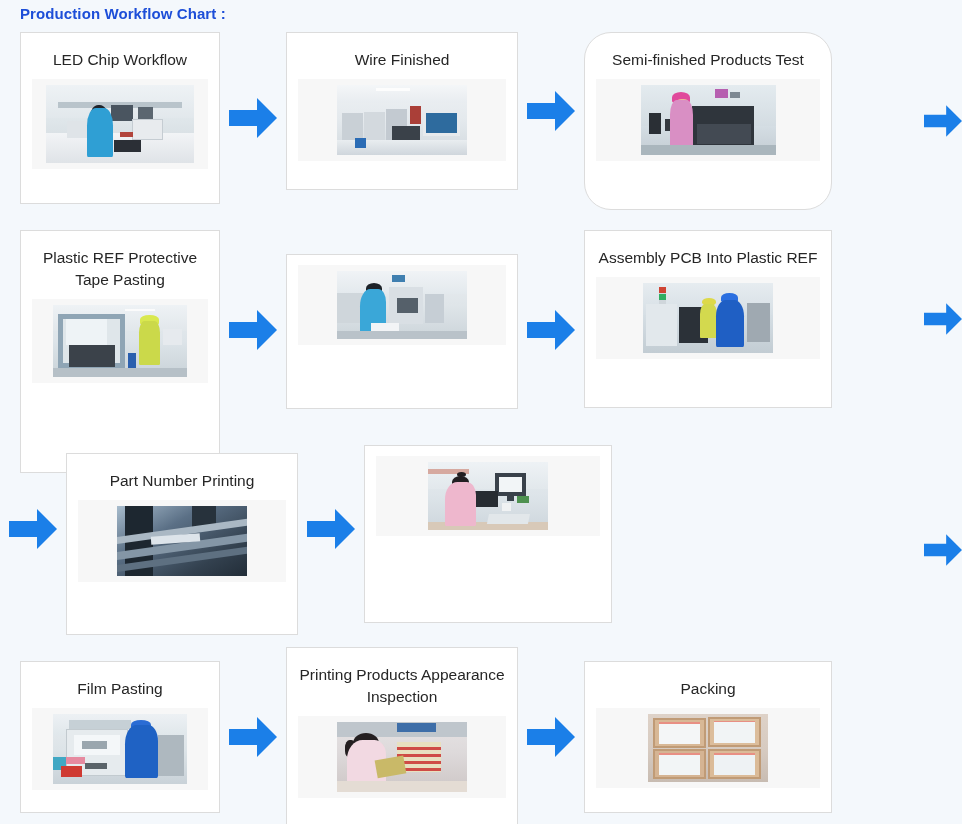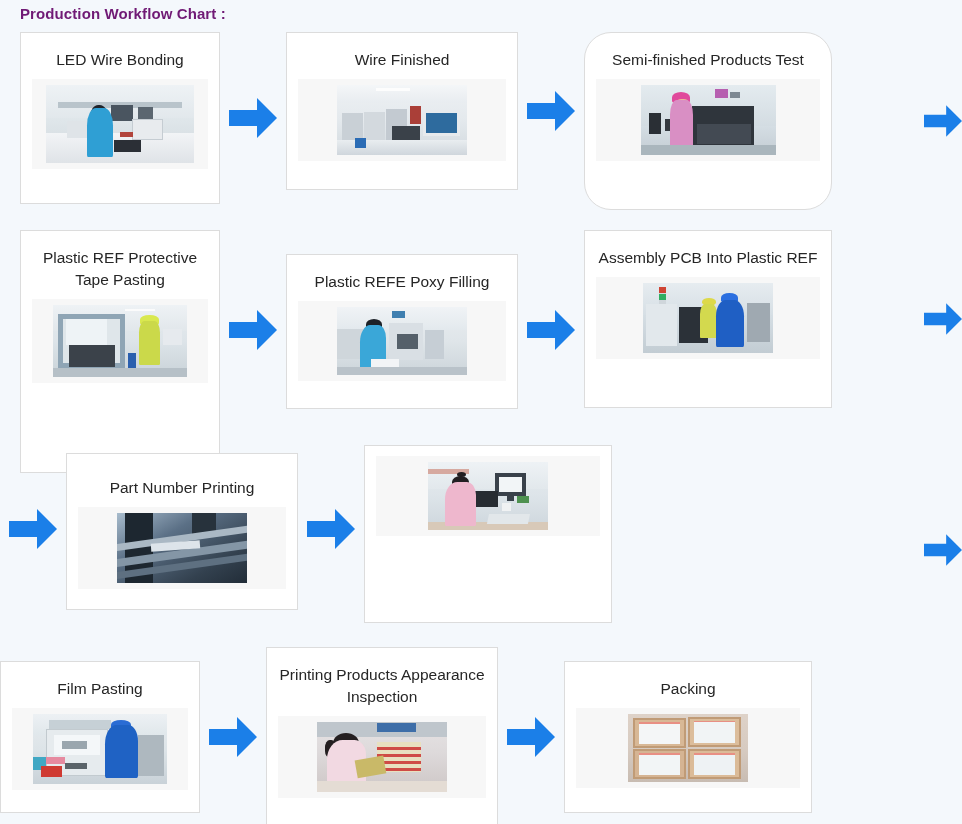--- a/index.html
+++ b/index.html
@@ -9,21 +9,21 @@
     background:#f4f8fc;
     font-family:"Liberation Sans", sans-serif;
     overflow:hidden;
     position:relative;
   }
   .page-title{
     position:absolute;
     left:20px; top:5px;
     font-size:15px;
     font-weight:bold;
-    color:#701a75;
+    color:#1d4ed8;
     letter-spacing:.1px;
     white-space:nowrap;
   }
   .grid{
     position:absolute;
     left:0; top:32px;
     width:962px;
   }
   .row{
     position:relative;
@@ -264,21 +264,21 @@
 <body>
 
 <div class="page-title">Production Workflow Chart :</div>
 
 <div class="grid">
 
   <div class="row" style="height:182px;">
 
     <div class="cell" style="margin-left:20px;">
       <div class="card" style="width:200px;height:172px;">
-        <div class="card-title">LED Wire Bonding</div>
+        <div class="card-title">LED Chip Workflow</div>
         <div class="photo-band">
           <div class="photo" style="width:148px;height:78px;">
             <div class="scene s1">
               <div class="o wall"></div>
                 <div class="o shelf"></div>
                 <div class="o mon"></div>
                 <div class="o mon2"></div>
               <div class="o bench"></div>
                 <div class="o mach"></div>
                 <div class="o mach2"></div>
@@ -381,21 +381,20 @@
     </div>
 
     <div class="arrow-slot" style="height:200px;">
       <svg class="arrow" viewBox="0 0 48 44">
         <path d="M0 14 H28 V2 L48 22 L28 42 V30 H0 Z" fill="#1b7fe8"></path>
       </svg>
     </div>
 
     <div class="cell" style="align-self:center;">
       <div class="card" style="width:232px;height:155px;">
-        <div class="card-title">Plastic REFE Poxy Filling</div>
         <div class="photo-band">
           <div class="photo" style="width:130px;height:68px;">
             <div class="scene s5">
               <div class="o wall"></div>
                 <div class="o sign"></div>
               <div class="o m1"></div>
                 <div class="o m2"></div>
                 <div class="o m3"></div>
                 <div class="o dk"></div>
               <div class="o hair"></div>
@@ -448,21 +447,21 @@
   <div class="row" style="height:190px;margin-top:20px;">
 
 
     <div class="arrow-slot" style="height:152px;">
       <svg class="arrow" viewBox="0 0 48 44">
         <path d="M0 14 H28 V2 L48 22 L28 42 V30 H0 Z" fill="#1b7fe8"></path>
       </svg>
     </div>
 
     <div class="cell">
-      <div class="card" style="width:232px;height:157px;justify-content:center;">
+      <div class="card" style="width:232px;height:182px;">
         <div class="card-title">Part Number Printing</div>
         <div class="photo-band">
           <div class="photo" style="width:130px;height:70px;">
             <div class="scene s8">
               <div class="o dk"></div>
                 <div class="o dk2"></div>
               <div class="o b1"></div>
                 <div class="o b2"></div>
                 <div class="o b3"></div>
               <div class="o plate"></div>
@@ -503,21 +502,21 @@
 
     <div class="arrow-edge" style="height:178px;top:8px;">
       <svg class="arrow" viewBox="0 0 48 44" style="margin-left:14px;">
         <path d="M0 14 H28 V2 L48 22 L28 42 V30 H0 Z" fill="#1b7fe8"></path>
       </svg>
     </div>
   </div>
 
   <div class="row" style="height:190px;margin-top:18px;">
 
-    <div class="cell" style="">
+    <div class="cell" style="margin-left:20px;">
       <div class="card" style="width:200px;height:152px;">
         <div class="card-title">Film Pasting</div>
         <div class="photo-band">
           <div class="photo" style="width:134px;height:70px;">
             <div class="scene s10">
               <div class="o wall"></div>
                 <div class="o hood"></div>
               <div class="o mach"></div>
                 <div class="o win"></div>
                 <div class="o winobj"></div>

